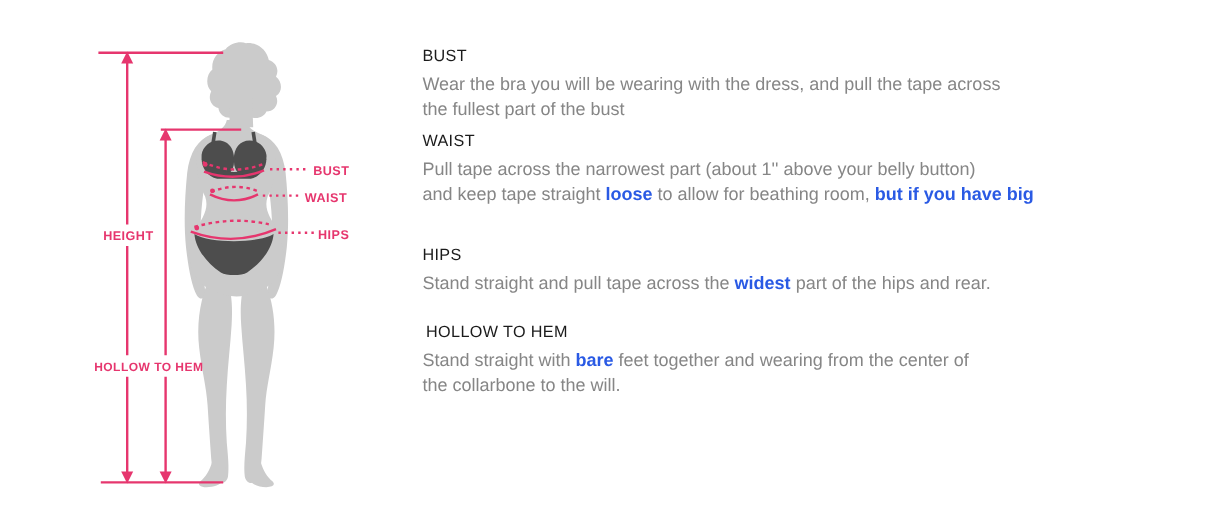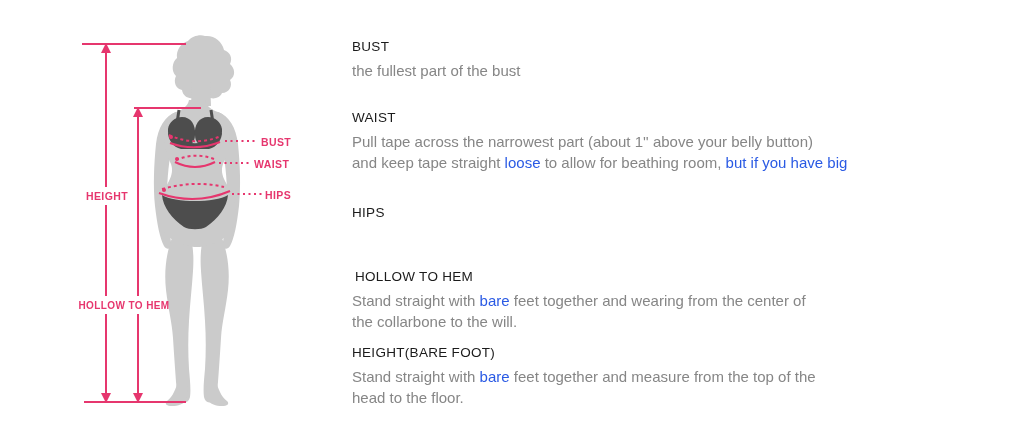--- a/index.html
+++ b/index.html
@@ -8,21 +8,21 @@
     font-family:"Liberation Sans", sans-serif;
   }
   .diagram{position:absolute;left:0;top:0;}
   .instructions{position:absolute;left:0;top:0;width:1024px;height:426px;}
   .section{position:absolute;left:352px;white-space:nowrap;}
   .heading{
     font-size:13.5px;line-height:17px;color:#1b1b1b;letter-spacing:0.3px;
     margin-bottom:5px;font-weight:400;
   }
   .bodytext{font-size:15px;line-height:21px;color:#868686;}
-  .blue{color:#2a5ae4;}
+  .blue{color:#2a5ae4;font-weight:bold;}
   .indent3{margin-left:3px;}
   svg text{font-family:"Liberation Sans", sans-serif;}
 </style>
 </head>
 <body>
 
 <div class="canvas">
 
   <svg class="diagram" width="345" height="426" viewBox="0 0 345 426">
 
@@ -83,46 +83,43 @@
       <text x="254" y="168">WAIST</text>
       <text x="265" y="199">HIPS</text>
     </g>
   </svg>
 
   <div class="instructions">
 
     <div class="section" style="top:38px">
       <div class="heading">BUST</div>
       <div class="bodytext">
+        <div><span>Wear the bra you will be wearing with the dress, and pull the tape across</span></div>
         <div><span>the fullest part of the bust</span></div>
       </div>
     </div>
 
     <div class="section" style="top:109px">
       <div class="heading">WAIST</div>
       <div class="bodytext">
         <div><span>Pull tape across the narrowest part (about 1'' above your belly button)</span></div>
         <div><span>and keep tape straight </span><span class="blue">loose</span><span> to allow for beathing room, </span><span class="blue">but if you have big</span></div>
       </div>
     </div>
 
     <div class="section" style="top:204px">
       <div class="heading">HIPS</div>
+      <div class="bodytext">
+        <div><span>Stand straight and pull tape across the </span><span class="blue">widest</span><span> part of the hips and rear.</span></div>
+      </div>
     </div>
 
     <div class="section" style="top:268px">
       <div class="heading indent3">HOLLOW TO HEM</div>
       <div class="bodytext">
         <div><span>Stand straight with </span><span class="blue">bare</span><span> feet together and wearing from the center of</span></div>
         <div><span>the collarbone to the will.</span></div>
       </div>
     </div>
 
-    <div class="section" style="top:344px">
-      <div class="heading">HEIGHT(BARE FOOT)</div>
-      <div class="bodytext">
-        <div><span>Stand straight with </span><span class="blue">bare</span><span> feet together and measure from the top of the</span></div>
-        <div><span>head to the floor.</span></div>
-      </div>
-    </div>
 
   </div>
 </div>
 
 </body></html>

